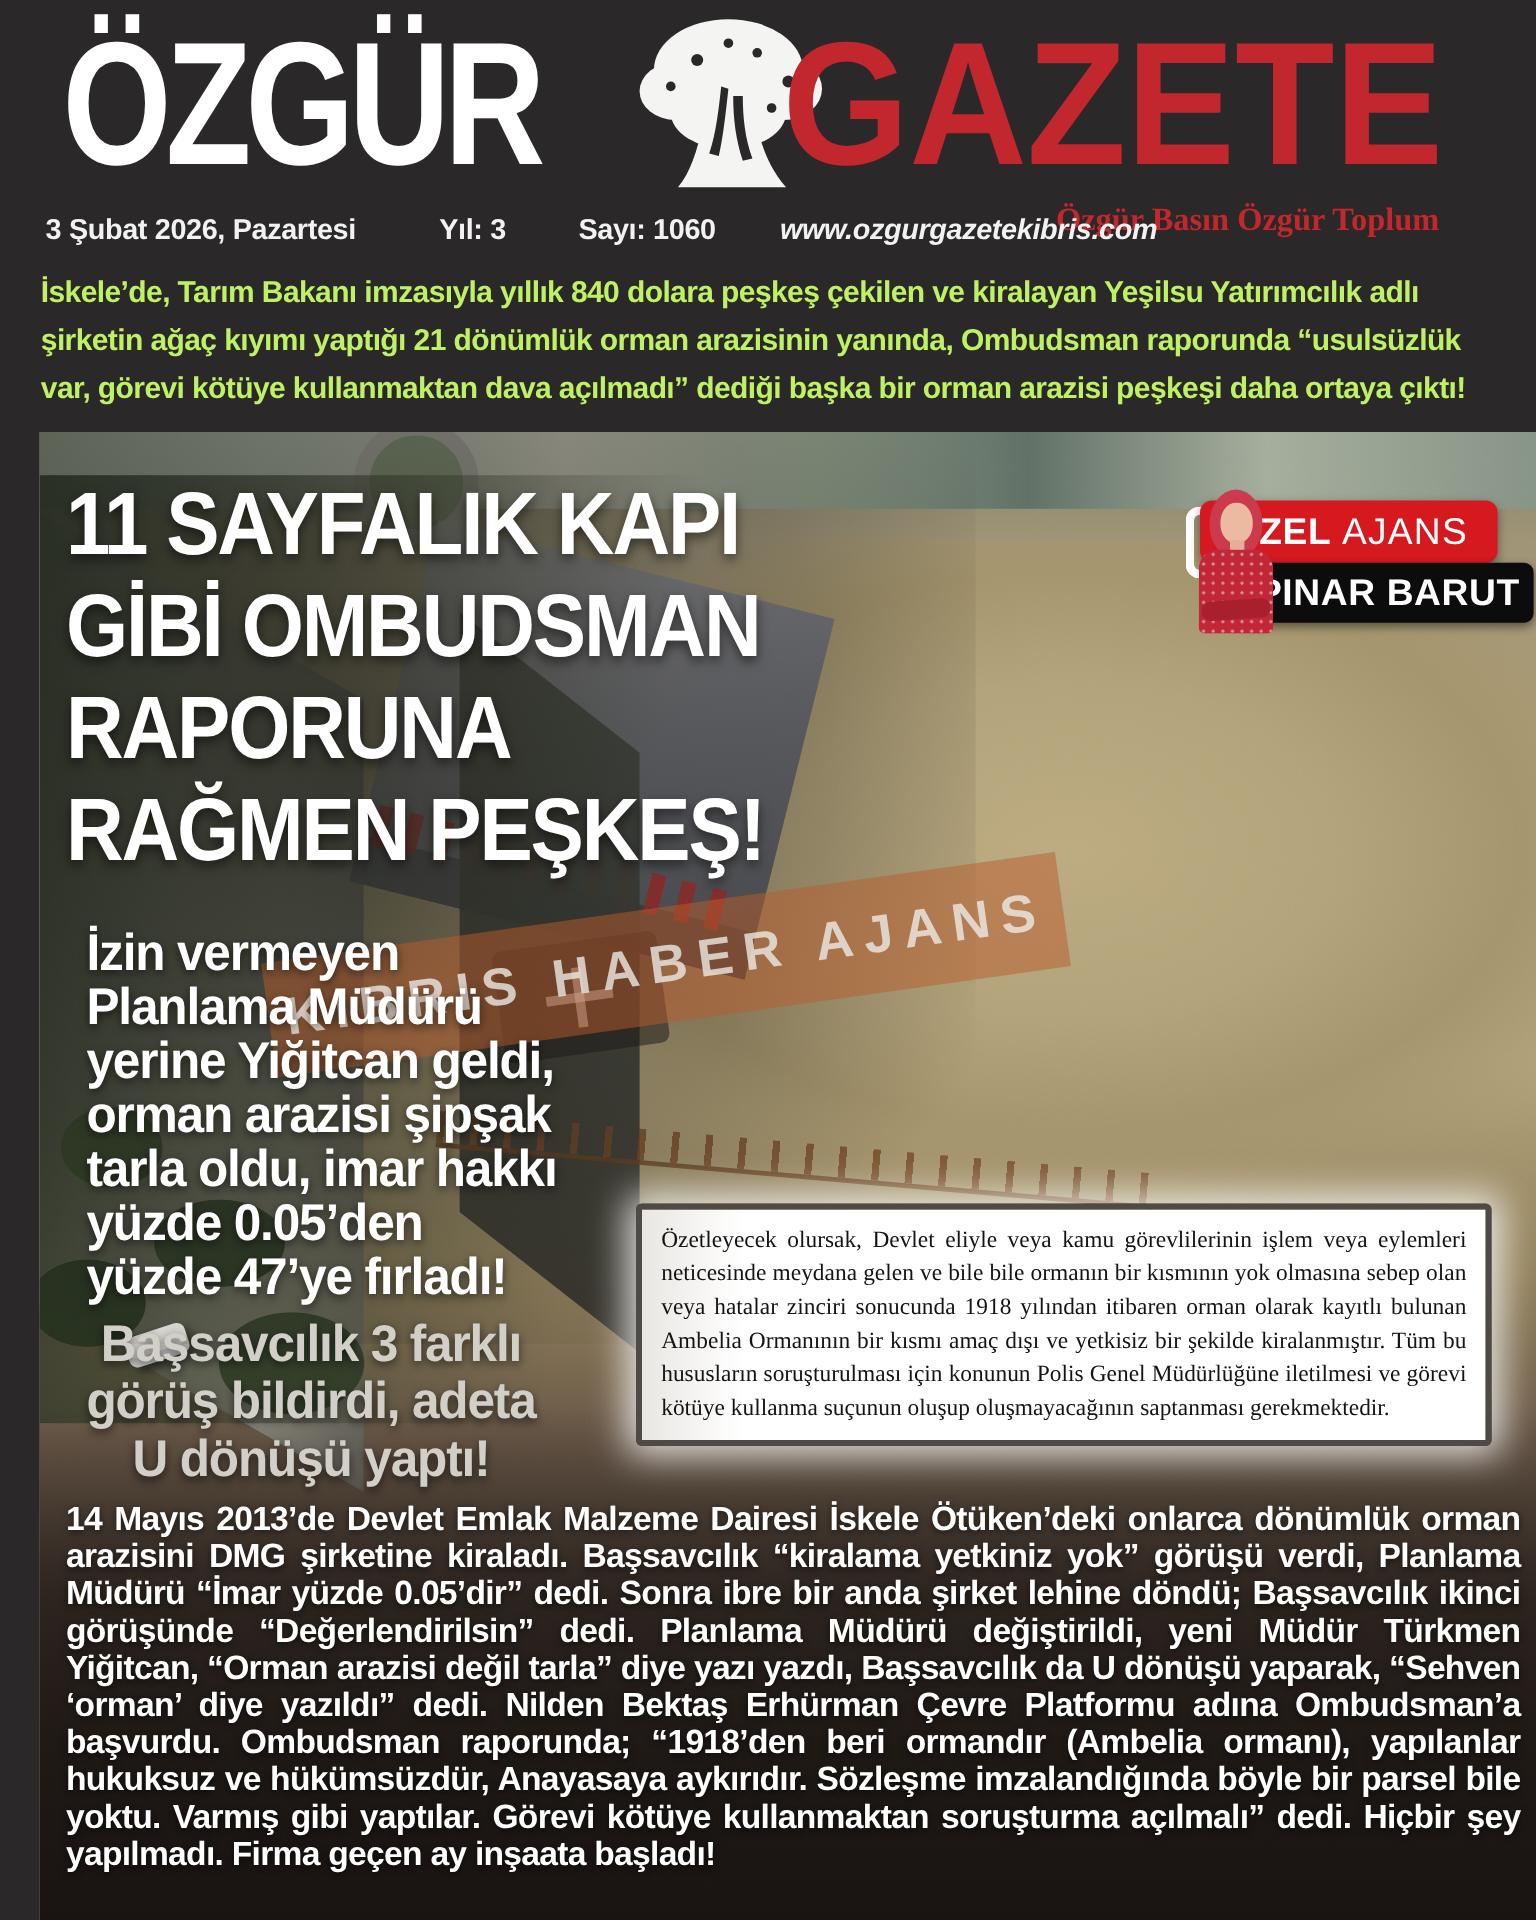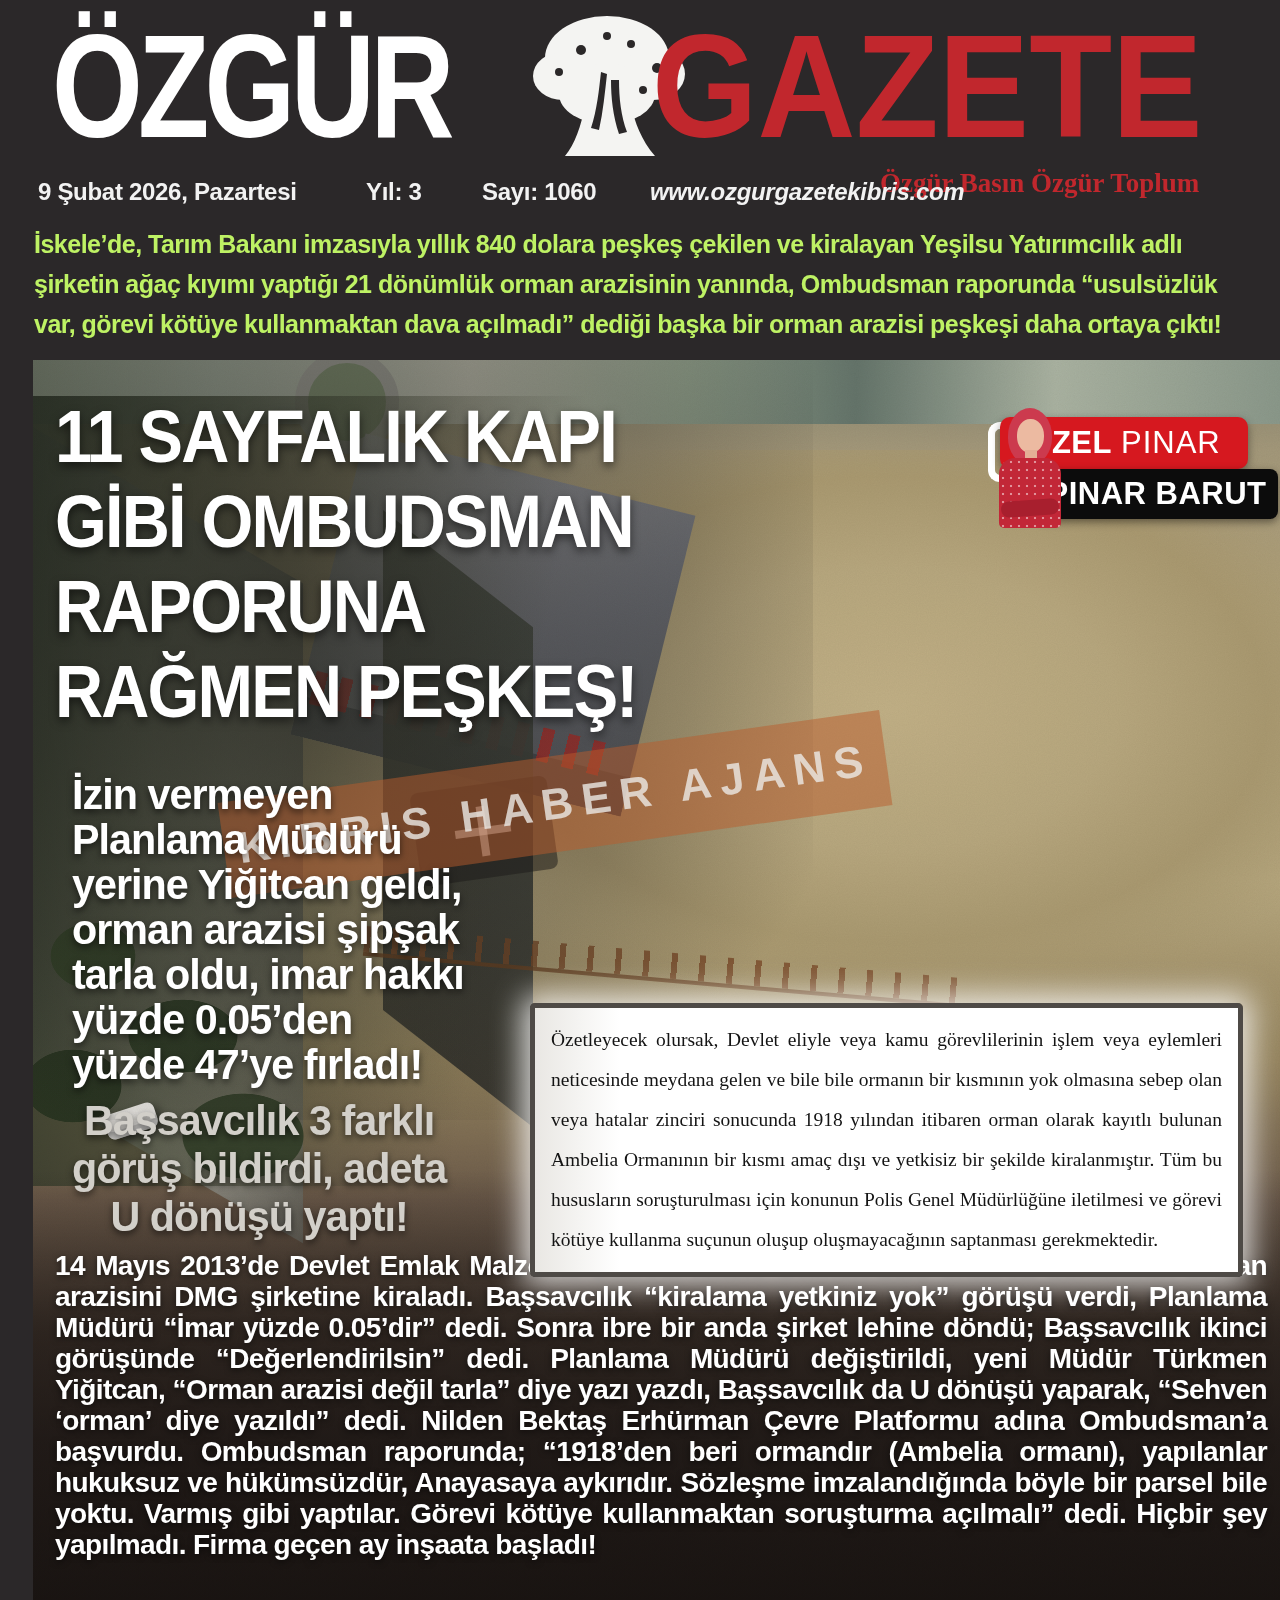--- a/index.html
+++ b/index.html
@@ -132,21 +132,21 @@
     font-size:43px;font-weight:800;color:#d2cfc9;line-height:48px;letter-spacing:-1px;
     transform:scaleX(0.96);transform-origin:left top;white-space:nowrap;
     text-shadow:0 3px 8px rgba(0,0,0,.6);
   }
 
   
   .docbox{left:497px;top:643px;width:713px;z-index:6;box-sizing:border-box;
     background:linear-gradient(90deg,#e9e7e3 0%,#ffffff 12%,#ffffff 100%);
     border:5px solid #4e4a46;border-radius:5px;padding:12px 16px;
     box-shadow:0 0 30px 8px rgba(255,255,255,.8);}
-  .docbox p{margin:0;font-family:"Liberation Serif", serif;font-size:19.5px;line-height:40px;
+  .docbox p{margin:0;font-family:"Liberation Serif", serif;font-size:19.5px;line-height:28px;
     color:#141414;text-align:justify;}
 
   
   .bodytext{left:22px;top:890px;width:1212px;z-index:5;
     font-size:28px;font-weight:700;color:#ffffff;line-height:31px;letter-spacing:-0.6px;
     text-align:justify;text-shadow:0 2px 6px rgba(0,0,0,.6);}
 </style>
 </head>
 <body>
 
@@ -170,21 +170,21 @@
         <circle cx="142" cy="62" r="5"></circle>
       <circle cx="92" cy="30" r="4"></circle>
         <circle cx="128" cy="84" r="4"></circle>
     </g>
   </svg>
 </div>
 
 <div class="abs mast-gazete">GAZETE</div>
 <div class="abs mast-tagline">Özgür Basın Özgür Toplum</div>
 
-<div class="abs mast-meta meta-date">9 Şubat 2026, Pazartesi</div>
+<div class="abs mast-meta meta-date">3 Şubat 2026, Pazartesi</div>
 <div class="abs mast-meta meta-year">Yıl: 3</div>
 <div class="abs mast-meta meta-issue">Sayı: 1060</div>
 <div class="abs mast-meta meta-site">www.ozgurgazetekibris.com</div>
 
 <div class="abs lead">İskele’de, Tarım Bakanı imzasıyla yıllık 840 dolara peşkeş çekilen ve kiralayan Yeşilsu Yatırımcılık adlı şirketin ağaç kıyımı yaptığı 21 dönümlük orman arazisinin yanında, Ombudsman raporunda “usulsüzlük var, görevi kötüye kullanmaktan dava açılmadı” dediği başka bir orman arazisi peşkeşi daha ortaya çıktı!</div>
 
 <div class="abs photo">
 
   <div class="ph-ground"></div>
   <div class="ph-skystrip"></div>
@@ -216,21 +216,21 @@
   <div class="headline">
     <div>11 SAYFALIK KAPI</div>
     <div>GİBİ OMBUDSMAN</div>
     <div>RAPORUNA</div>
     <div>RAĞMEN PEŞKEŞ!</div>
   </div>
 
   <div class="badge-bracket abs"></div>
   <div class="badge-red abs">
     <span class="k1">ÖZEL</span>
-    <span class="k2">PINAR</span>
+    <span class="k2">AJANS</span>
   </div>
   <div class="badge-black abs">
     <span>PINAR BARUT</span>
   </div>
   <div class="reporter abs">
     <div class="hair"></div>
     <div class="face"></div>
     <div class="neck"></div>
     <div class="dress"></div>
     <div class="arms"></div>

